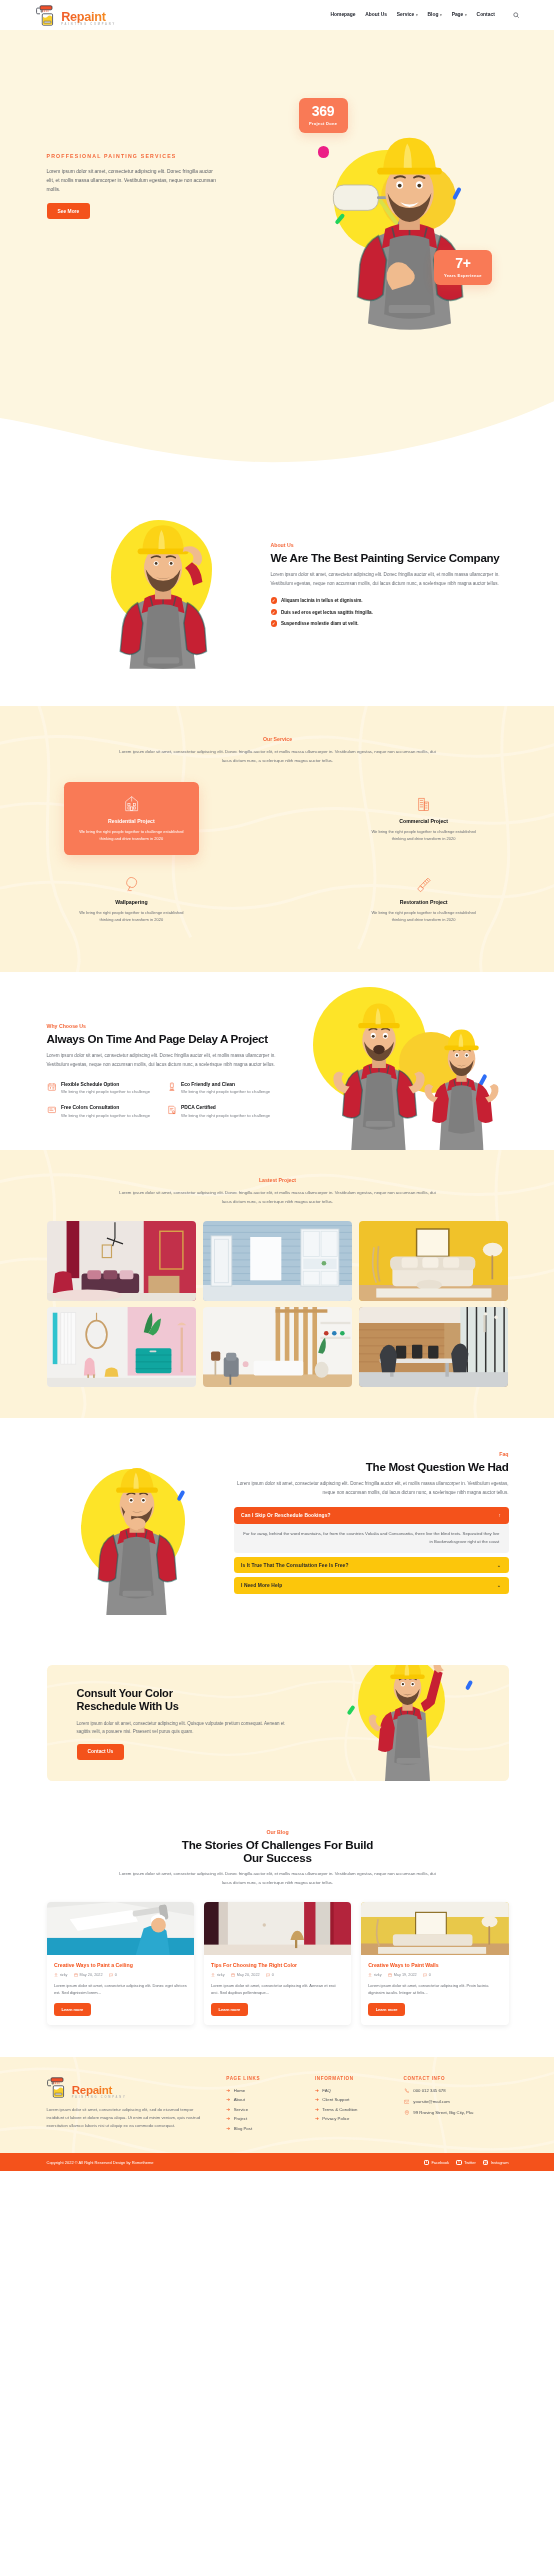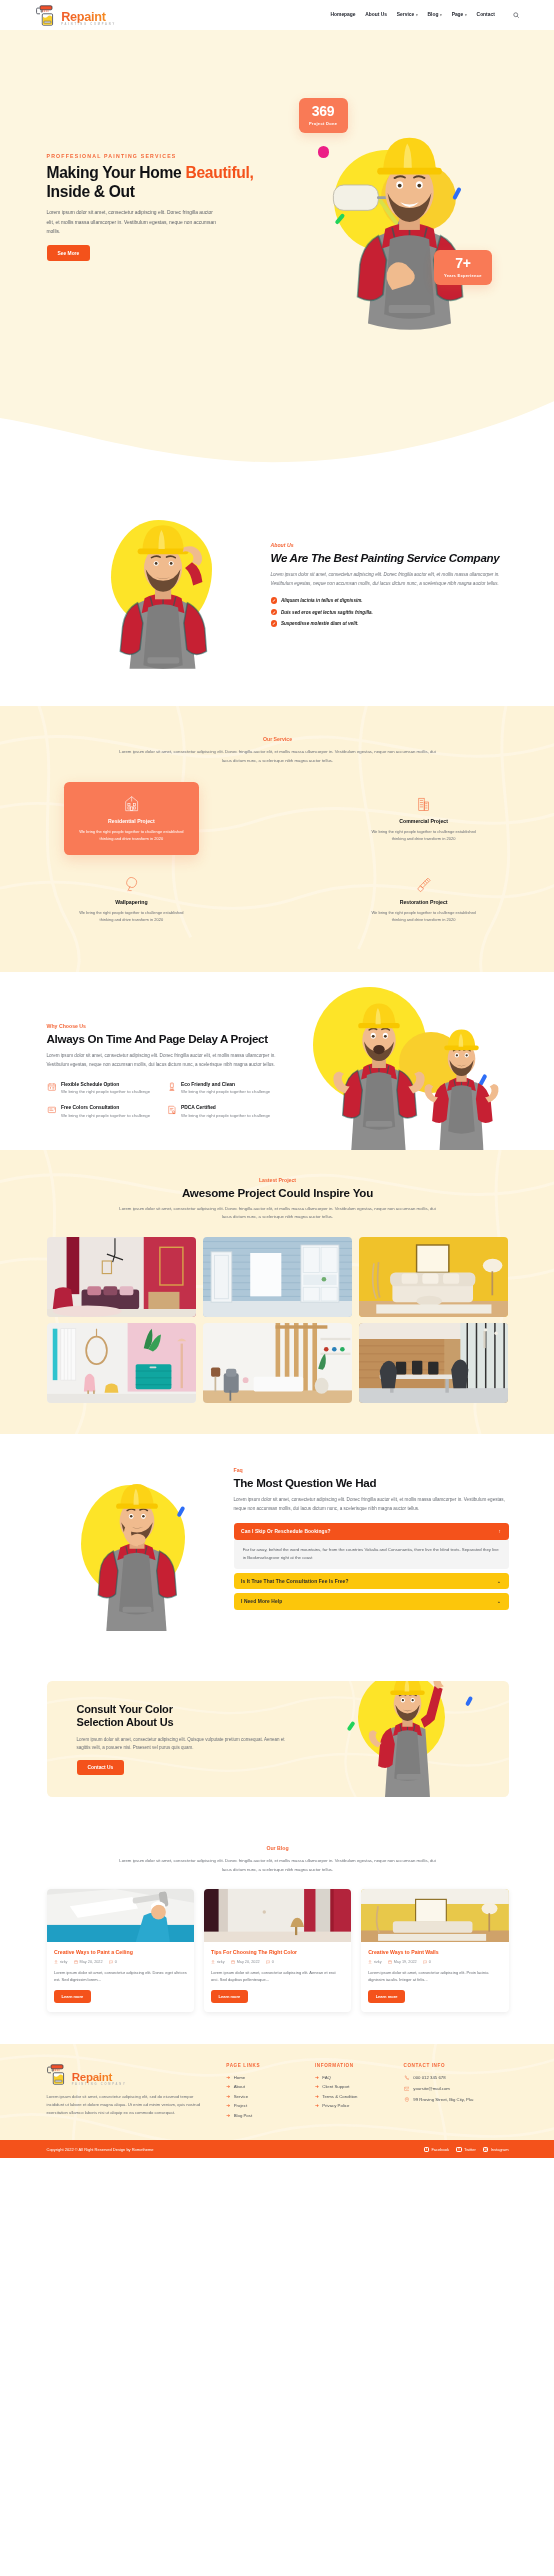--- a/index.html
+++ b/index.html
@@ -105,21 +105,21 @@
   .worker svg { display: block; }
 
   
   .about { background: #fff; padding: 29px 0 35px; }
   .about-inner { width: 462px; margin: 0 auto; display: flex; align-items: center; gap: 16px; }
   .about-art { width: 208px; height: 173px; position: relative; }
   .about-blob {
     position: absolute; left: 64px; top: 22px; width: 101px; height: 110px;
     background: #fde428; border-radius: 47% 53% 45% 55% / 52% 44% 56% 48%;
   }
-  .about-copy { width: 231px; font-style: italic; }
+  .about-copy { width: 231px; }
   .sect-eyebrow { color: #f4683a; font-size: 5.2px; font-weight: 700; margin-bottom: 2.9px; }
   .sect-title {
     font-size: 11.6px; font-weight: 800; line-height: 1.2; letter-spacing: -0.3px; color: #111215;
   }
   .sect-desc { margin-top: 6.4px; font-size: 4.6px; line-height: 1.95; color: #6a6e75; }
   .check-list { margin-top: 8px; display: flex; flex-direction: column; gap: 5.2px; }
   .check-item { display: flex; align-items: center; gap: 4px; font-size: 4.6px; font-weight: 700; color: #222; }
   .check-ic {
     width: 6.4px; height: 6.4px; border-radius: 50%; background: #f4521b; color: #fff;
     font-size: 4px; display: flex; align-items: center; justify-content: center; flex: 0 0 auto;
@@ -180,21 +180,21 @@
   
   .projects { background: #fdf3d8; padding: 26.6px 0 31px; position: relative; overflow: hidden; }
   .proj-grid {
     position: relative; z-index: 2; width: 462px; margin: 15px auto 0;
     display: grid; grid-template-columns: repeat(3, 1fr); gap: 6.4px;
   }
   .proj-card { height: 80px; border-radius: 4px; overflow: hidden; cursor: pointer; }
   .proj-card svg { display: block; width: 100%; height: 100%; }
 
   
-  .faq { background: #fff; padding: 28px 0 30px; }
+  .faq { background: #fff; padding: 28px 0 30px; text-align: right; }
   .faq-inner { width: 462px; margin: 0 auto; display: flex; gap: 14px; align-items: flex-start; }
   .faq-art { width: 173px; height: 173px; position: relative; flex: 0 0 auto; }
   .faq-blob {
     position: absolute; left: 34px; top: 23px; width: 104px; height: 113px;
     background: #fde428; border-radius: 48% 52% 50% 50% / 52% 46% 54% 48%;
   }
   .faq-dashb {
     position: absolute; left: 132px; top: 44px; width: 3.5px; height: 11px;
     background: #2d6df6; border-radius: 2.3px; transform: rotate(30deg);
   }
@@ -337,21 +337,20 @@
             <line x1="9.2" y1="9.2" x2="12.6" y2="12.6" stroke="#23262f" stroke-width="1.2"></line>
           </svg>
       </div>
     </div>
   </div>
 
   <div class="hero">
     <div class="hero-inner">
       <div class="hero-copy">
         <div class="eyebrow">PROFFESIONAL PAINTING SERVICES</div>
-        <h1 class="hero-title"><span>Making Your Home </span><span class="accent">Beautiful,</span><br><span>Inside &amp; Out</span></h1>
         <p class="hero-desc">Lorem ipsum dolor sit amet, consectetur adipiscing elit. Donec fringilla auctor elit, et mollis massa ullamcorper in. Vestibulum egestas, neque non accumsan mollis.</p>
         <button class="btn-primary">See More</button>
       </div>
 
       <div class="hero-art">
         <div class="blob-yellow"></div>
         <div class="blob-yellow2"></div>
         <div class="dot-pink"></div>
         <div class="dash-blue"></div>
         <div class="dash-green"></div>
@@ -668,21 +667,20 @@
     <svg class="swirl" viewBox="0 0 960 520" preserveAspectRatio="none">
       <g stroke="#fffaf0" stroke-width="5" fill="none" opacity=".95">
         <path d="M-20 60 C180 0 300 120 460 60 C620 0 760 130 980 50"></path>
         <path d="M-20 200 C160 150 260 280 440 220 C640 150 800 270 980 200"></path>
         <path d="M70 -20 C130 120 50 240 130 380 C180 470 100 500 130 540"></path>
         <path d="M870 -20 C830 120 910 250 840 380 C790 470 860 510 830 540"></path>
       </g>
     </svg>
     <div class="center-head">
       <div class="sect-eyebrow">Lastest Project</div>
-      <h2>Awesome Project Could Inspire You</h2>
       <p>Lorem ipsum dolor sit amet, consectetur adipiscing elit. Donec fringilla auctor elit, et mollis massa ullamcorper in. Vestibulum egestas, neque non accumsan mollis, dui lacus dictum nunc, a scelerisque nibh magna auctor tellus.</p>
     </div>
     <div class="proj-grid">
       <div class="proj-card">
         <svg viewBox="0 0 260 140" preserveAspectRatio="none">
           <rect width="260" height="140" fill="#ece6e2"></rect>
           <rect x="168" y="0" width="92" height="140" fill="#c2304a"></rect>
           <rect x="196" y="18" width="40" height="66" fill="none" stroke="#d8a24a" stroke-width="2.5"></rect>
           <rect x="34" y="0" width="22" height="100" fill="#8e1430"></rect>
           <rect x="96" y="42" width="16" height="22" fill="none" stroke="#c8a35d" stroke-width="2"></rect>
@@ -877,21 +875,21 @@
   <div class="cta-sect">
     <div class="cta-box">
       <svg class="swirl" viewBox="0 0 800 200" preserveAspectRatio="none">
         <g stroke="#fffaf0" stroke-width="4" fill="none" opacity=".9">
           <path d="M-10 40 C160 0 260 90 420 40 C560 -5 680 100 810 30"></path>
           <path d="M-10 140 C150 100 250 190 420 140 C580 95 700 180 810 130"></path>
           <path d="M520 -10 C560 70 480 120 540 210"></path>
         </g>
       </svg>
       <div class="cta-copy">
-        <h2><span>Consult Your Color</span><br><span>Selection About Us</span></h2>
+        <h2><span>Consult Your Color</span><br><span>Reschedule With Us</span></h2>
         <p>Lorem ipsum dolor sit amet, consectetur adipiscing elit. Quisque vulputate pretium consequat. Aenean et sagittis velit, a posuere nisi. Praesent vel purus quis quam.</p>
         <button class="btn-primary" style="margin-top:7.5px;">Contact Us</button>
       </div>
       <div class="cta-art">
         <div class="cta-blob"></div>
         <div class="cta-dash-g"></div>
         <div class="cta-dash-b"></div>
         <div style="position:absolute;left:23px;top:0;">
           <svg width="87" height="136" viewBox="0 0 150 236">
             <path d="M44 118 q31 -14 62 0 l8 118 h-78 z" fill="#8d8d8d"></path>
@@ -917,20 +915,21 @@
             <path d="M24 150 q-14 -5 -16 -18 q-2 -11 8 -12 l6 4 q-4 5 -1 11 q3 7 9 7 z" fill="#f0bb8e"></path>
           </svg>
         </div>
       </div>
     </div>
   </div>
 
   <div class="blog">
     <div class="center-head">
       <div class="sect-eyebrow">Our Blog</div>
+      <h2><span>The Stories Of Challenges For Build</span><br><span>Our Success</span></h2>
       <p>Lorem ipsum dolor sit amet, consectetur adipiscing elit. Donec fringilla auctor elit, et mollis massa ullamcorper in. Vestibulum egestas, neque non accumsan mollis, dui lacus dictum nunc, a scelerisque nibh magna auctor tellus.</p>
     </div>
     <div class="blog-grid">
 
       <div class="blog-card">
         <div class="blog-thumb">
           <svg viewBox="0 0 260 92" preserveAspectRatio="none">
             <rect width="260" height="92" fill="#e9e9e7"></rect>
             <rect x="0" y="62" width="260" height="30" fill="#1f9ec4"></rect>
             <path d="M0 10 L120 0 L260 24 L260 62 L0 62 z" fill="#f3f3f1"></path>

